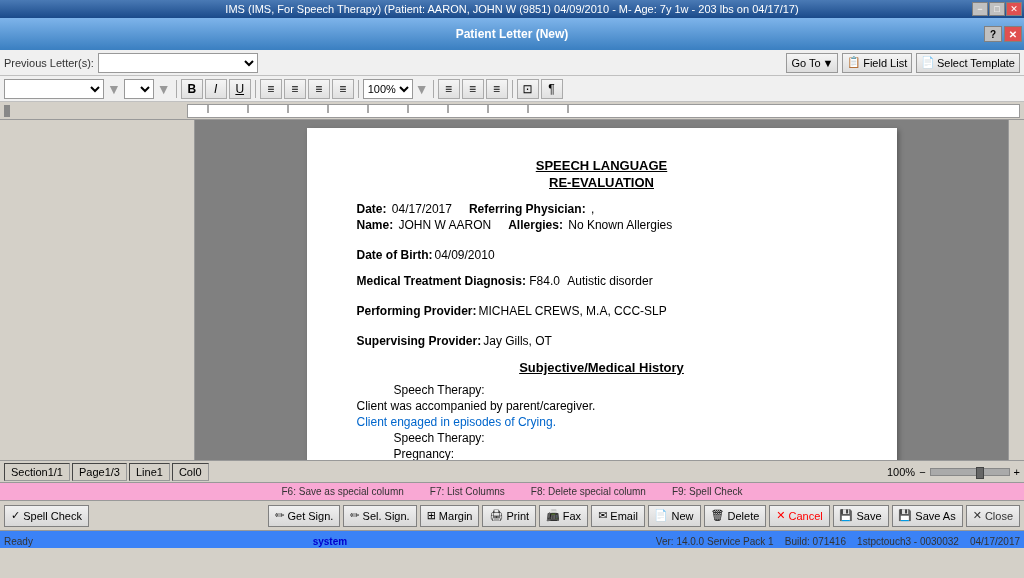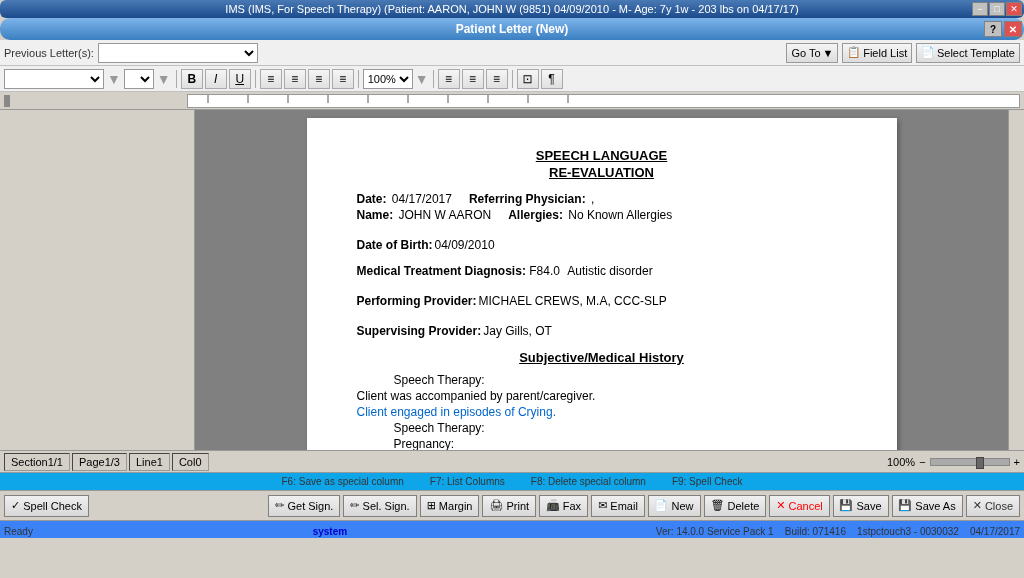--- a/index.html
+++ b/index.html
@@ -10,21 +10,20 @@
       background: linear-gradient(to bottom, #4a7ab5, #1a4a8a);
       color: white;
       text-align: left;
       font-size: 11px;
       padding: 2px 4px;
       height: 18px;
       display: flex;
       align-items: center;
       justify-content: center;
       position: relative;
-      border-radius: 6px;
     }
     #title-bar-controls {
       position: absolute;
       right: 2px;
       display: flex;
       gap: 1px;
     }
     .title-btn {
       width: 16px;
       height: 14px;
@@ -38,26 +37,25 @@
     }
 
     
     #app-title-bar {
       background: linear-gradient(to bottom, #7eb4ea, #3a7fc1);
       color: white;
       text-align: center;
       font-size: 12px;
       font-weight: bold;
       padding: 3px 4px;
-      height: 22px;
+      height: 32px;
       display: flex;
       align-items: center;
       justify-content: center;
       position: relative;
-      border-radius: 10px;
     }
     #app-title-controls {
       position: absolute;
       right: 2px;
       display: flex;
       gap: 2px;
     }
     .app-btn {
       width: 18px;
       height: 16px;
@@ -283,21 +281,21 @@
       background: #d4d0c8;
       height: 18px;
       display: flex;
       align-items: center;
       margin-right: 2px;
       font-size: 11px;
     }
 
     
     #fkey-bar {
-      background: #0ea5e9;
+      background: #f9a8d4;
       border-top: 1px solid #999;
       display: flex;
       align-items: center;
       justify-content: center;
       height: 18px;
       font-size: 10px;
       color: #333;
       gap: 26px;
     }
 

